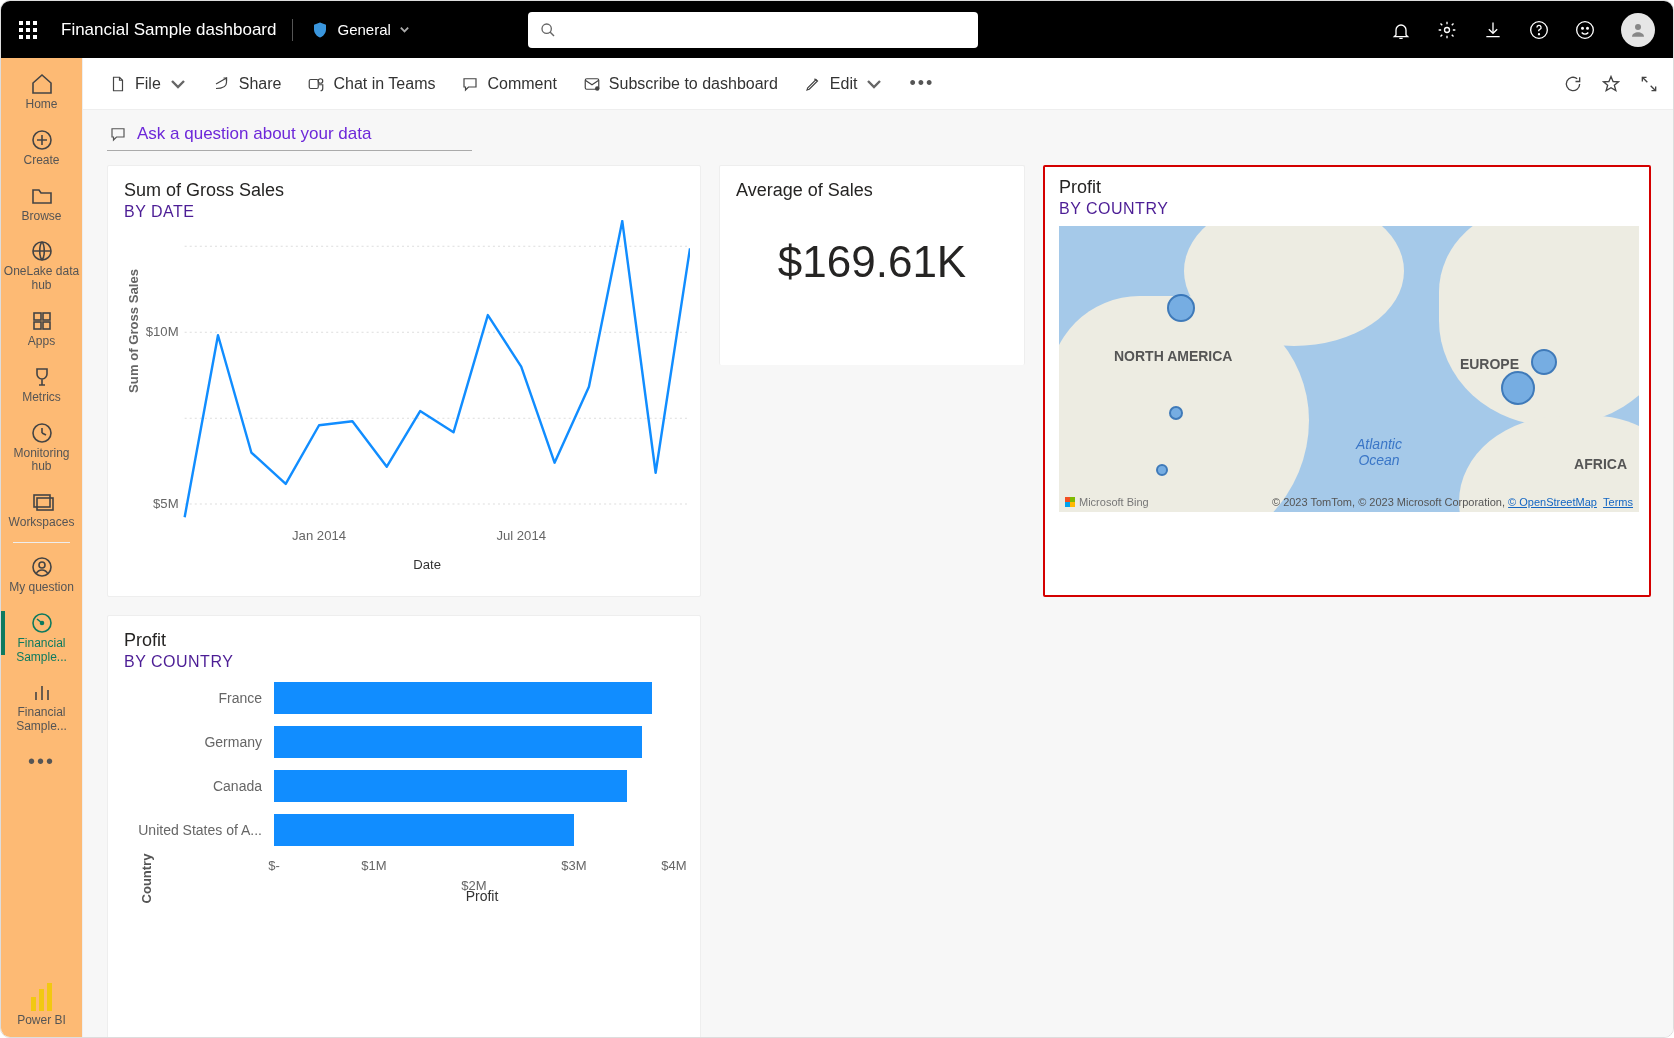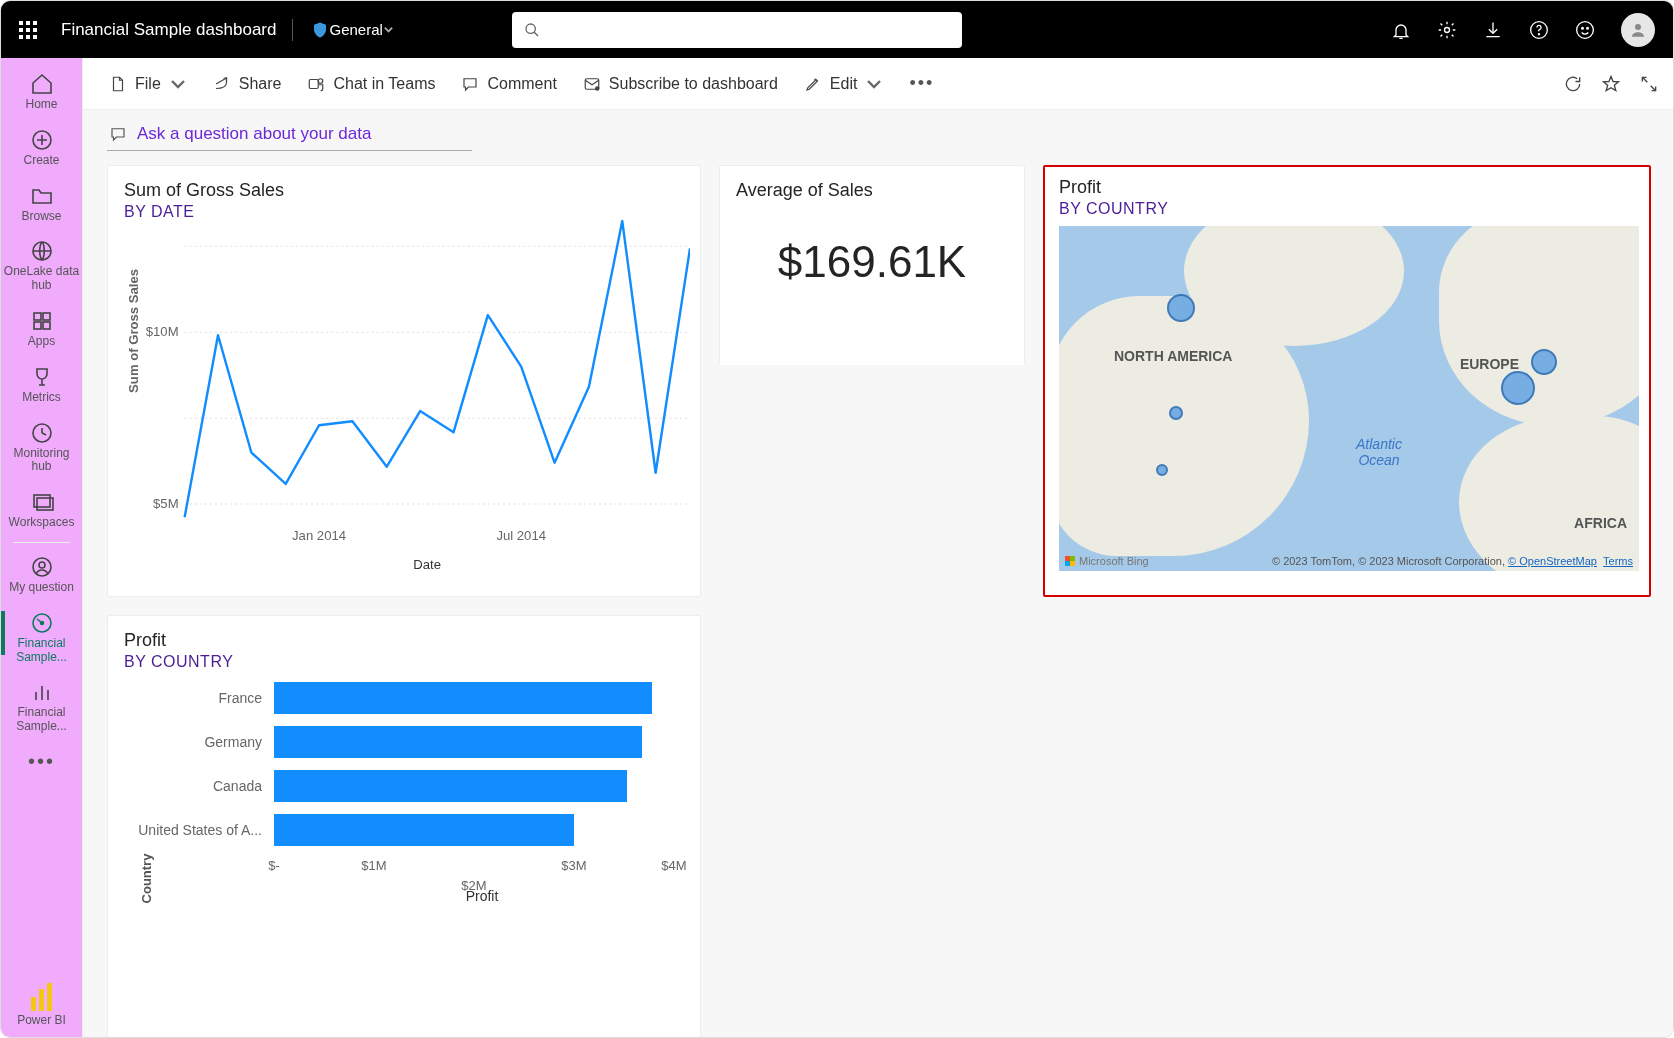--- a/index.html
+++ b/index.html
@@ -6,35 +6,35 @@
 html, body { height: 100%; font-family: "Segoe UI", Arial, sans-serif; overflow: hidden; }
 body { width: 1674px; height: 1038px; display: flex; flex-direction: column; background:#fff; border:1px solid #ddd; border-radius:10px; }
 
 
 .topbar { height: 57px; background:#000; color:#fff; display:flex; align-items:center; padding:0 18px; }
 .topbar .waffle { width:18px; height:18px; display:grid; grid-template-columns:repeat(3,4px); grid-template-rows:repeat(3,4px); gap:3px; margin-right:24px; cursor:pointer; }
 .topbar .waffle span { background:#fff; width:4px; height:4px; }
 .topbar .title { font-size:17px; font-weight:400; margin-right:14px; }
 .topbar .divider { width:1px; height:22px; background:#555; margin:0 10px 0 2px; }
 .shield { width:18px; height:18px; fill:#3a96dd; }
-.topbar .sensitivity { display:flex; align-items:center; color:#fff; padding:4px 8px; border-radius:4px; cursor:pointer; font-size:15px;}
+.topbar .sensitivity { display:flex; align-items:center; gap:8px; color:#fff; padding:4px 8px; border-radius:4px; cursor:pointer; font-size:15px;}
 .chev-down { width:11px; height:11px; stroke:#aaa; stroke-width:2; fill:none; }
 .searchbox { margin-left:110px; width:450px; height:36px; background:#fff; border-radius:4px; display:flex; align-items:center; padding:0 12px; color:#666;}
 .searchbox input { border:none; outline:none; font-size:16px; width:100%; color:#333; }
 .searchbox svg { width:16px; height:16px; stroke:#666; fill:none; stroke-width:2; margin-right:8px; }
 .topbar .right-icons { margin-left:auto; display:flex; gap:26px; align-items:center; }
 .topbar .right-icons .ticon { width:20px; height:20px; stroke:#fff; fill:none; stroke-width:1.6; cursor:pointer; }
 .avatar-top { width:34px; height:34px; border-radius:50%; background:#e6e6e6; display:flex; align-items:center; justify-content:center; }
 .avatar-top svg { width:18px; height:18px; fill:#888; }
 
 
 .main-row { flex:1; display:flex; min-height:0; }
 
 
-.leftnav { width:82px; background:#f0abfc; border-right:1px solid #eee; display:flex; flex-direction:column; align-items:center; padding-top:6px; position:relative;}
+.leftnav { width:82px; background:#fdba74; border-right:1px solid #eee; display:flex; flex-direction:column; align-items:center; padding-top:6px; position:relative;}
 .navitem { width:100%; display:flex; flex-direction:column; align-items:center; padding:8px 2px; cursor:pointer; color:#555; font-size:12px; text-align:center; line-height:1.15;}
 .navitem svg, .navitem .icon { width:24px; height:24px; stroke:#444; fill:none; stroke-width:1.6; margin-bottom:2px;}
 .navitem.active { color:#0d7a5f; }
 .navitem.active svg { stroke:#0d7a5f; }
 .navitem.active::before { content:""; position:absolute; left:0; width:4px; height:44px; background:#0d7a5f; }
 .navdiv { width:70%; border-top:1px solid #eee; margin:4px 0; }
 .dots-icon { font-size:20px; color:#555; letter-spacing:2px; }
 
 .nav-bottom { margin-top:auto; width:100%; }
 .pbi-logo { width:22px; height:28px; display:flex; align-items:flex-end; gap:3px; margin:12px auto 2px; }
@@ -71,21 +71,21 @@
 .series-line { stroke:#118dff; stroke-width:2.4; fill:none; stroke-linejoin:round;}
 .axis-text { font-size:13px; fill:#666; }
 .axis-label { font-size:13px; fill:#333; font-weight:400;}
 
 
 .kpi-tile { height:200px; border-bottom:none;}
 .kpi-val { font-size:44px; color:#252423; text-align:center; margin-top:36px; font-weight:300;}
 
 
 .map-tile { height:432px; padding:10px 10px 4px 14px;}
-.map-area { position:relative; width:100%; height:345px; margin-top:8px; background:#a5c9e9; overflow:hidden;}
+.map-area { position:relative; width:100%; height:286px; margin-top:8px; background:#a5c9e9; overflow:hidden;}
 .landmass { position:absolute; background:#edece2; }
 .map-label { position:absolute; font-size:14px; font-weight:700; color:#555;}
 .map-label.ocean { color:#3a76c7; font-weight:400; text-align:center; font-style:italic;}
 .bubble { position:absolute; border-radius:50%; background:#6aa7e2; border:2px solid #2d6eb5; opacity:0.9;}
 .map-credit { position:absolute; bottom:4px; right:6px; font-size:11px; color:#555;}
 .map-credit a { color:#1466c3; text-decoration:underline;}
 .bing { position:absolute; bottom:4px; left:6px; font-size:11px; color:#777; display:flex; gap:4px; align-items:center;}
 .bing .sq { width:10px; height:10px; display:grid; grid-template-columns:1fr 1fr; grid-template-rows:1fr 1fr;}
 .bing .sq span:nth-child(1){background:#f25022}.bing .sq span:nth-child(2){background:#7fba00}.bing .sq span:nth-child(3){background:#00a4ef}.bing .sq span:nth-child(4){background:#ffb900}
 

